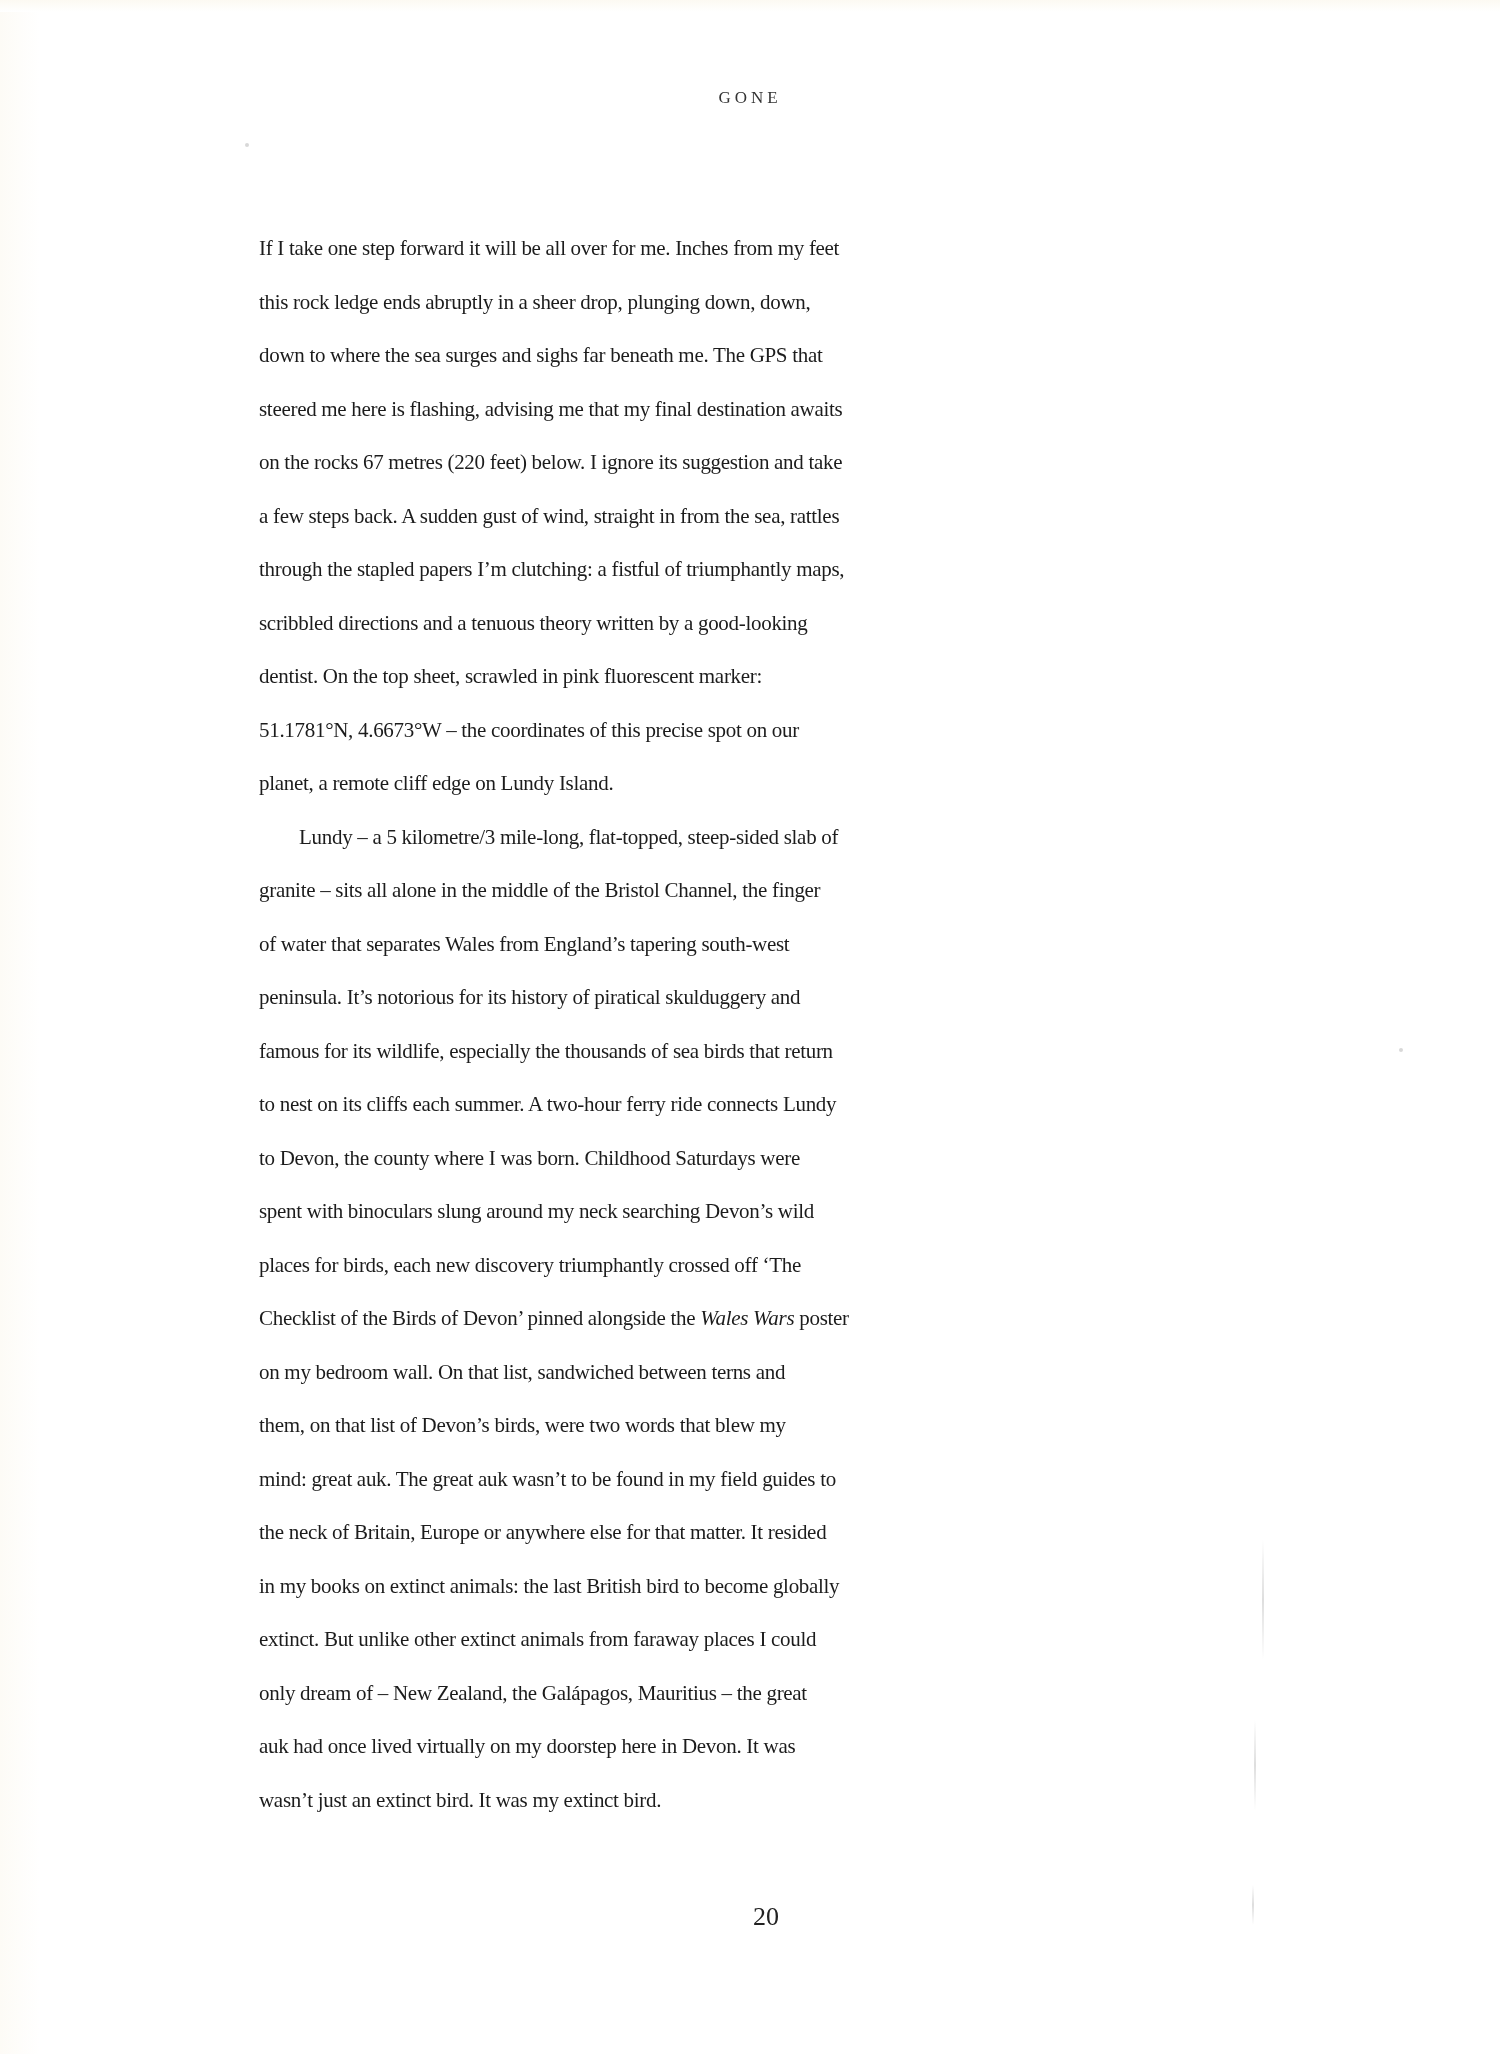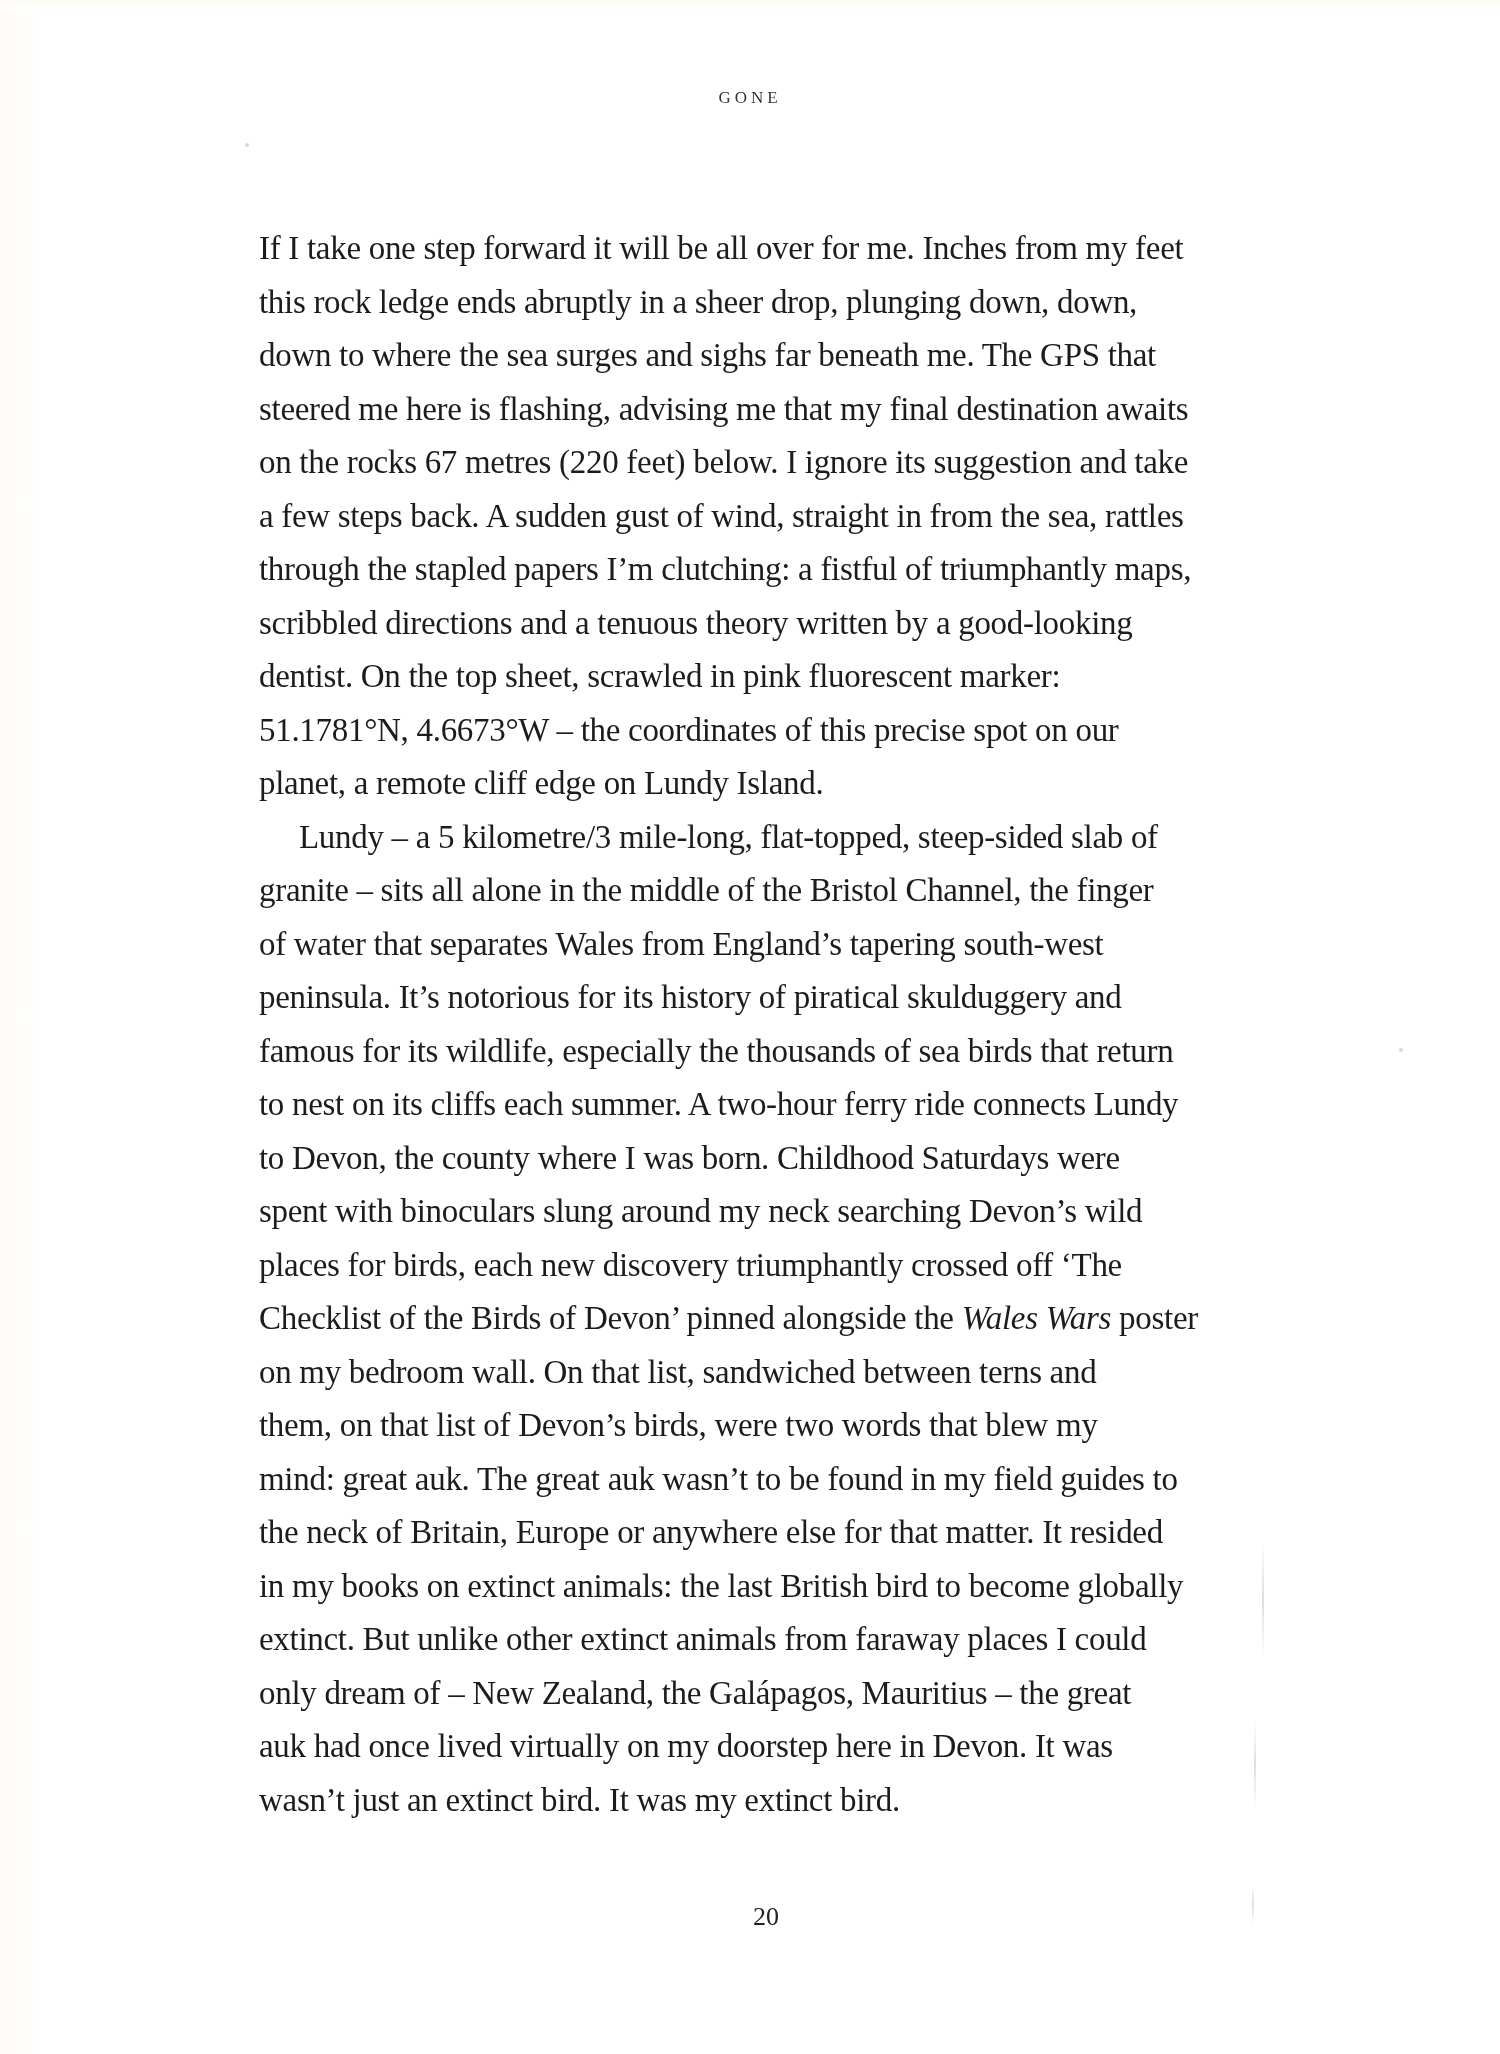--- a/index.html
+++ b/index.html
@@ -41,21 +41,21 @@
   .body-text {
     position: absolute;
     left: 259px;
     top: 222px;
     width: 1110px;
   }
   .line {
     display: block;
     height: 53.5px;
     line-height: 53.5px;
-    font-size: 33px;
+    font-size: 21px;
     white-space: nowrap;
     letter-spacing: -0.3px;
   }
   .line.indent { padding-left: 40px; }
   .italic { font-style: italic; }
   .folio {
     position: absolute;
     top: 1902px;
     left: 0;
     width: 1500px;

